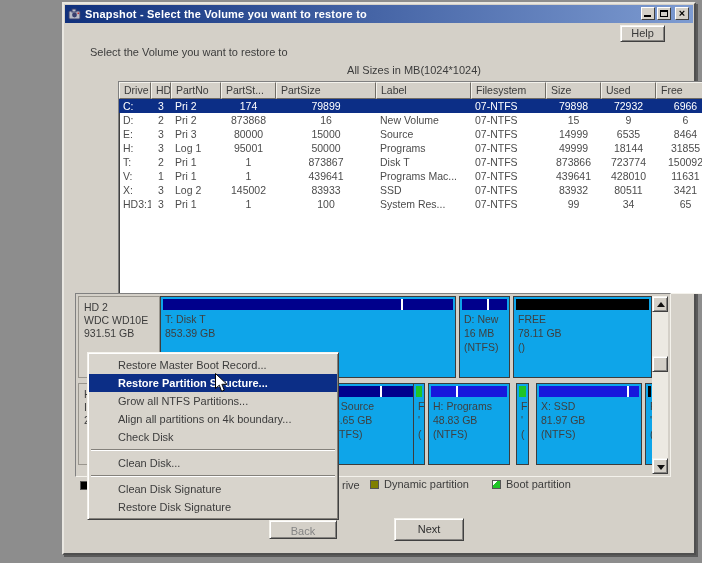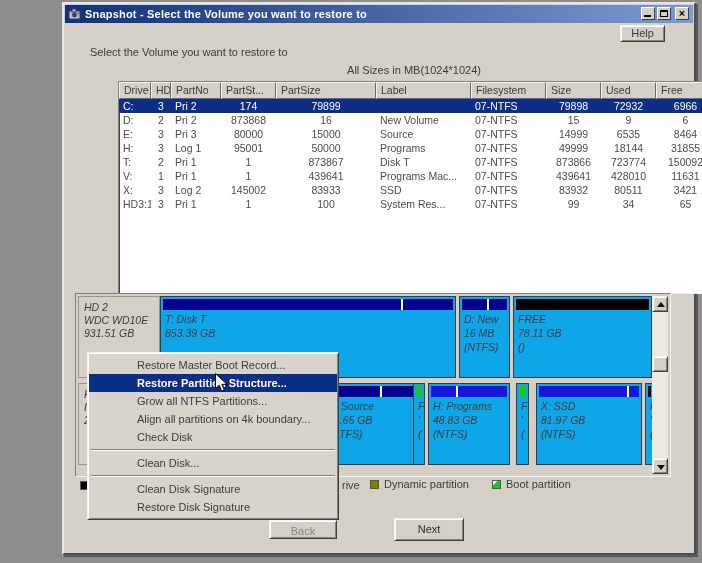--- a/index.html
+++ b/index.html
@@ -64,21 +64,21 @@
   .cell{padding-left:4px;white-space:nowrap;overflow:hidden;line-height:14px;}
   .cell.num{text-align:center;padding-left:0;}
   .lv-row.sel .cell{background:var(--selection,#0c2e86);color:#fff;}
   
   .panel{
     position:absolute;left:11px;top:289px;width:596px;height:184px;
     background:var(--window-bg,#d4d0c8);
     border:1px solid;border-color:#808080 #f4f2ec #f4f2ec #808080;
     box-sizing:border-box;overflow:hidden;
   }
-  .disk-row{position:absolute;left:0;height:84px;width:578px;font-style:italic;}
+  .disk-row{position:absolute;left:0;height:84px;width:578px;}
   .disk-label{
     position:absolute;left:2px;top:0;width:82px;height:82px;
     background:var(--window-bg,#d4d0c8);border:1px solid #9a968e;box-sizing:border-box;
     font-size:10.5px;color:#3c3c3c;padding:4px 0 0 5px;line-height:13px;white-space:nowrap;overflow:hidden;
   }
   .part{
     position:absolute;top:0;height:82px;background:#0ea5e9;
     border:1px solid #3c3c3c;box-sizing:border-box;overflow:hidden;
   }
   .pbar{position:relative;margin:2px;height:11px;}
@@ -98,21 +98,21 @@
   .legend-sq{position:absolute;width:9px;height:9px;border:1px solid #555;box-sizing:border-box;}
   .legend-txt{position:absolute;font-size:11px;color:#3c3c3c;white-space:nowrap;}
   
   .menu{
     position:absolute;left:23px;top:348px;width:252px;
     background:#d8d4cc;
     border:1px solid;border-color:#f6f4ee #404040 #404040 #f6f4ee;
     box-shadow:inset 1px 1px 0 #fff, inset -1px -1px 0 #84817b;
     padding:3px 1px;box-sizing:border-box;z-index:10;
   }
-  .mi{height:18px;line-height:18px;font-size:11px;color:#3c3c3c;padding-left:48px;white-space:nowrap;}
+  .mi{height:18px;line-height:18px;font-size:11px;color:#3c3c3c;padding-left:29px;white-space:nowrap;}
   .mi.hl{background:var(--selection,#0c2e86);color:#fff;font-weight:bold;}
   .msep{height:0;border-top:1px solid #84817b;border-bottom:1px solid #fff;margin:3px 2px;}
   .cursor{position:absolute;left:150px;top:369px;z-index:20;}
 </style>
 </head>
 <body>
 
 <div class="window">
 
   <div class="titlebar">

